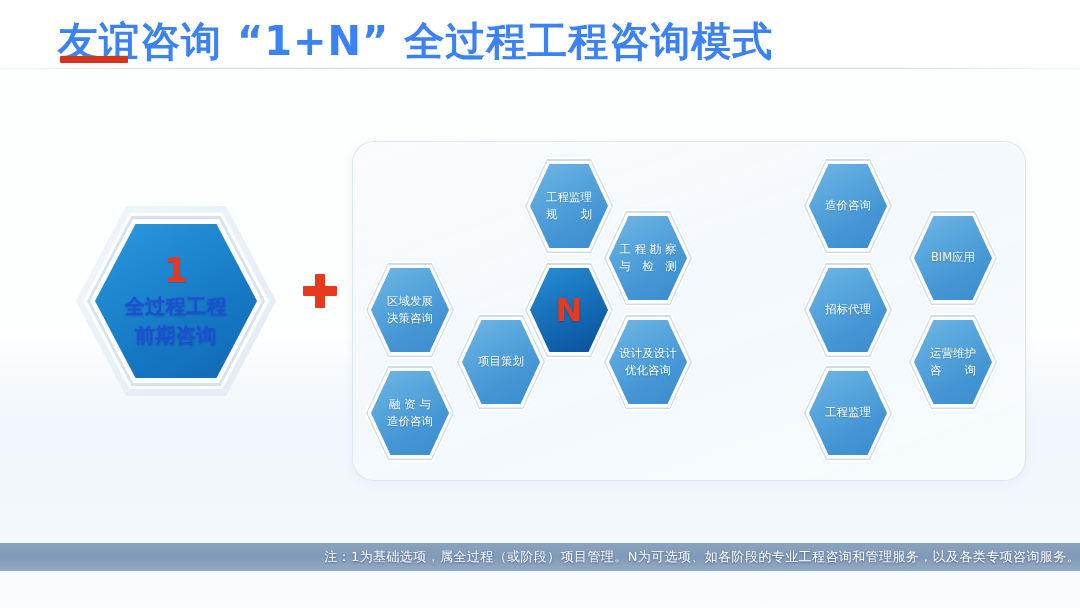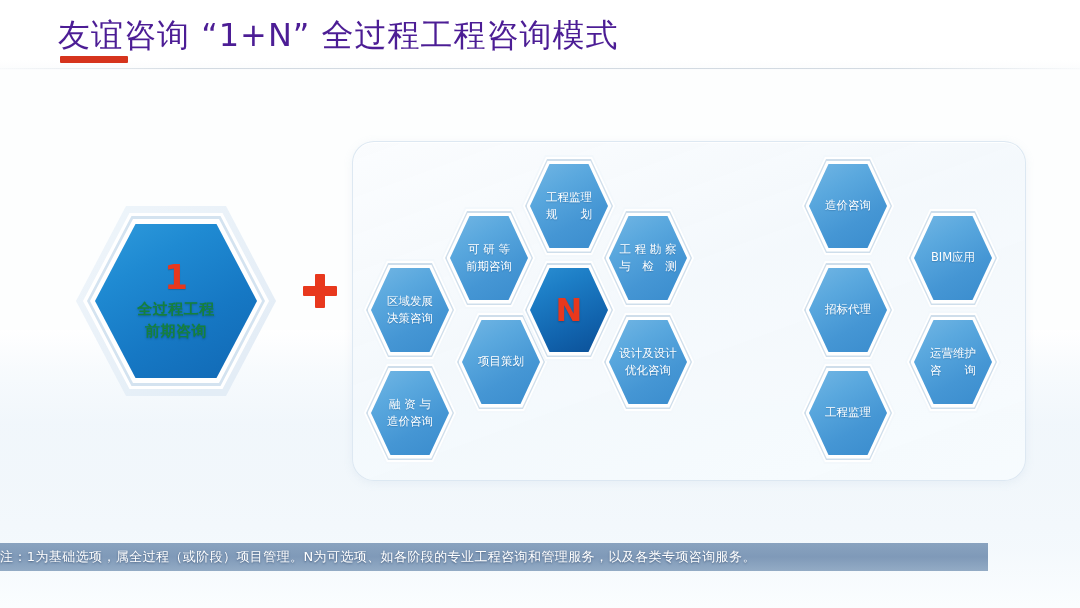--- a/index.html
+++ b/index.html
@@ -18,21 +18,21 @@
   }
 
   
   .header{position:absolute;left:0;top:0;width:1080px;height:70px;
      background:linear-gradient(180deg,#ffffff 0%,#ffffff 86%,#fbfcfd 100%);z-index:6;}
   .hdr-rule{position:absolute;left:0;top:68px;width:1080px;height:1px;
      background:linear-gradient(90deg,rgba(225,230,235,.15),rgba(208,216,224,.95) 18%,rgba(208,216,224,.95) 82%,rgba(225,230,235,.15));z-index:6;}
   .title{
     position:absolute;left:58px;top:14px;z-index:7;
     font-family:"DejaVu Sans","Liberation Sans",sans-serif;
-    font-size:32px;font-weight:normal;color:#4c1d95;letter-spacing:1px;
+    font-size:40px;font-weight:bold;color:#3b82f6;letter-spacing:1px;
     white-space:nowrap;
   }
   .title-underline{position:absolute;left:60px;top:56px;width:68px;height:7px;
     background:#d6341d;border-radius:1px;z-index:7;}
 
   
   .hex-main-wrap{position:absolute;left:76px;top:206px;width:200px;height:190px;z-index:5;}
   .hexring{position:absolute;clip-path:polygon(25% 0%,75% 0%,100% 50%,75% 100%,25% 100%,0% 50%);}
   .hm-glow{left:0;top:0;width:200px;height:190px;
       background:linear-gradient(135deg,#eef5fb,#dfeaf5);opacity:.9;filter:blur(.4px);}
@@ -40,21 +40,21 @@
   .hm-r2{left:11px;top:10px;width:178px;height:170px;background:#d4e3f0;}
   .hm-r3{left:14px;top:13px;width:172px;height:164px;background:#ffffff;}
   .hm-body{left:19px;top:18px;width:162px;height:154px;
       background:linear-gradient(150deg,#2f9bdc 0%,#1f8ad2 28%,#1678c4 62%,#1168b4 100%);}
   .hm-txt{position:absolute;left:19px;top:18px;width:162px;height:154px;
       display:flex;flex-direction:column;align-items:center;justify-content:center;z-index:3;}
   .hm-num{font-family:"DejaVu Sans","Liberation Sans",sans-serif;
       font-size:34px;font-weight:bold;color:#e8381d;line-height:1;margin-bottom:5px;
       text-shadow:0 1px 1px rgba(0,0,0,.18);}
   .hm-line{font-family:"DejaVu Sans","Liberation Sans",sans-serif;
-      font-size:15px;font-weight:bold;color:#15803d;line-height:1.42;letter-spacing:.5px;
+      font-size:20px;font-weight:bold;color:#1d4ed8;line-height:1.42;letter-spacing:.5px;
       text-shadow:0 1px 2px rgba(10,60,110,.45);text-align:center;}
 
   
   .plus{position:absolute;left:303px;top:274px;width:34px;height:34px;z-index:5;}
   .plus i{position:absolute;background:#e8381d;display:block;border-radius:1px;}
   .plus i.h{left:0;top:12px;width:34px;height:10px;}
   .plus i.v{left:12px;top:0;width:10px;height:34px;}
 
   
   .panel{position:absolute;left:352px;top:141px;width:672px;height:338px;z-index:4;
@@ -78,23 +78,23 @@
       font-size:11.5px;color:#ffffff;line-height:1.52;text-align:center;
       text-shadow:0 1px 1px rgba(30,80,130,.35);}
   .hex .lbl span{display:block;white-space:nowrap;}
 
   
   .hex.hex-n .body{background:linear-gradient(155deg,#2b8fd2 0%,#1d7ec6 26%,#1163ad 68%,#0b4f96 100%);}
   .hex.hex-n .lbl{font-size:32px;font-weight:bold;color:#e8381d;
       text-shadow:0 1px 2px rgba(0,0,0,.22);}
 
   
-  .footnote{position:absolute;left:0;top:543px;width:988px;height:28px;z-index:7;
+  .footnote{position:absolute;left:0;top:543px;width:1080px;height:28px;z-index:7;
       background:linear-gradient(180deg,rgba(92,126,165,.70) 0%,rgba(86,120,160,.74) 50%,rgba(96,130,168,.66) 100%);
-      display:flex;align-items:center;justify-content:flex-start;}
+      display:flex;align-items:center;justify-content:flex-end;}
   .footnote-txt{font-family:"DejaVu Sans","Liberation Sans",sans-serif;
       font-size:13px;color:#ffffff;letter-spacing:.4px;white-space:nowrap;
       text-shadow:0 1px 2px rgba(25,50,85,.55);}
 </style>
 </head>
 <body>
 
 <div class="slide">
 
   <div class="bg-photo">
@@ -152,31 +152,20 @@
       <div class="ring r1"></div>
       <div class="ring r2"></div>
       <div class="ring r3"></div>
     <div class="ring body"></div>
     <div class="lbl">
       <span>融 资 与</span>
       <span>造价咨询</span>
     </div>
   </div>
 
-  <div class="hex" style="left:441px;top:207px;">
-    <div class="ring r0"></div>
-      <div class="ring r1"></div>
-      <div class="ring r2"></div>
-      <div class="ring r3"></div>
-    <div class="ring body"></div>
-    <div class="lbl">
-      <span>可 研 等</span>
-      <span>前期咨询</span>
-    </div>
-  </div>
 
   <div class="hex" style="left:453px;top:311px;">
     <div class="ring r0"></div>
       <div class="ring r1"></div>
       <div class="ring r2"></div>
       <div class="ring r3"></div>
     <div class="ring body"></div>
     <div class="lbl">
       <span>项目策划</span>
     </div>

